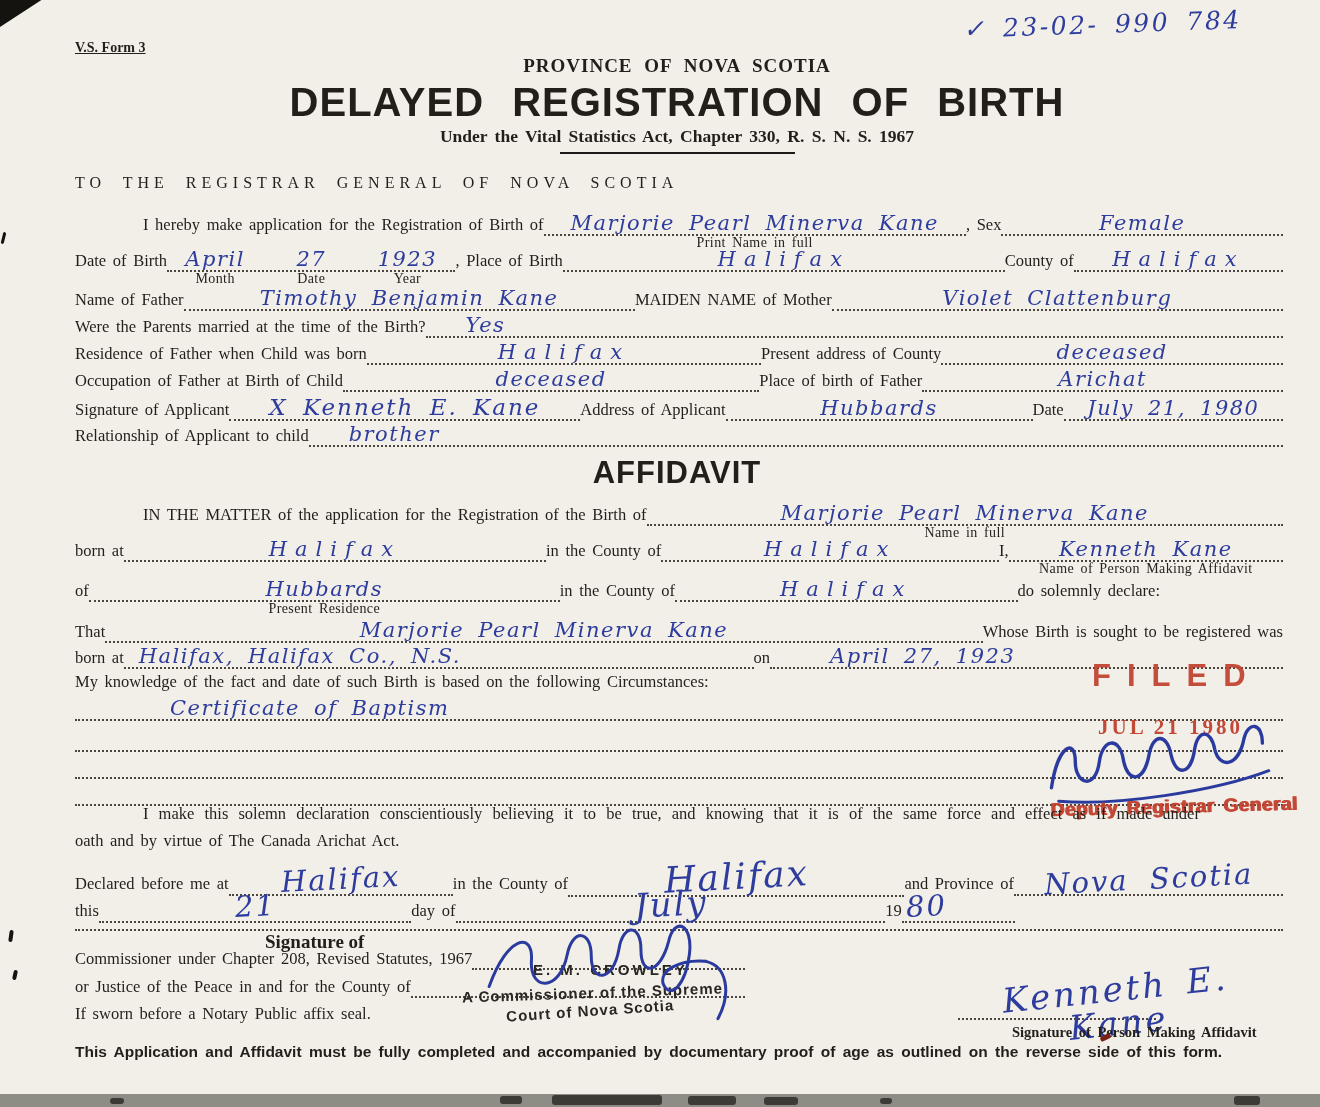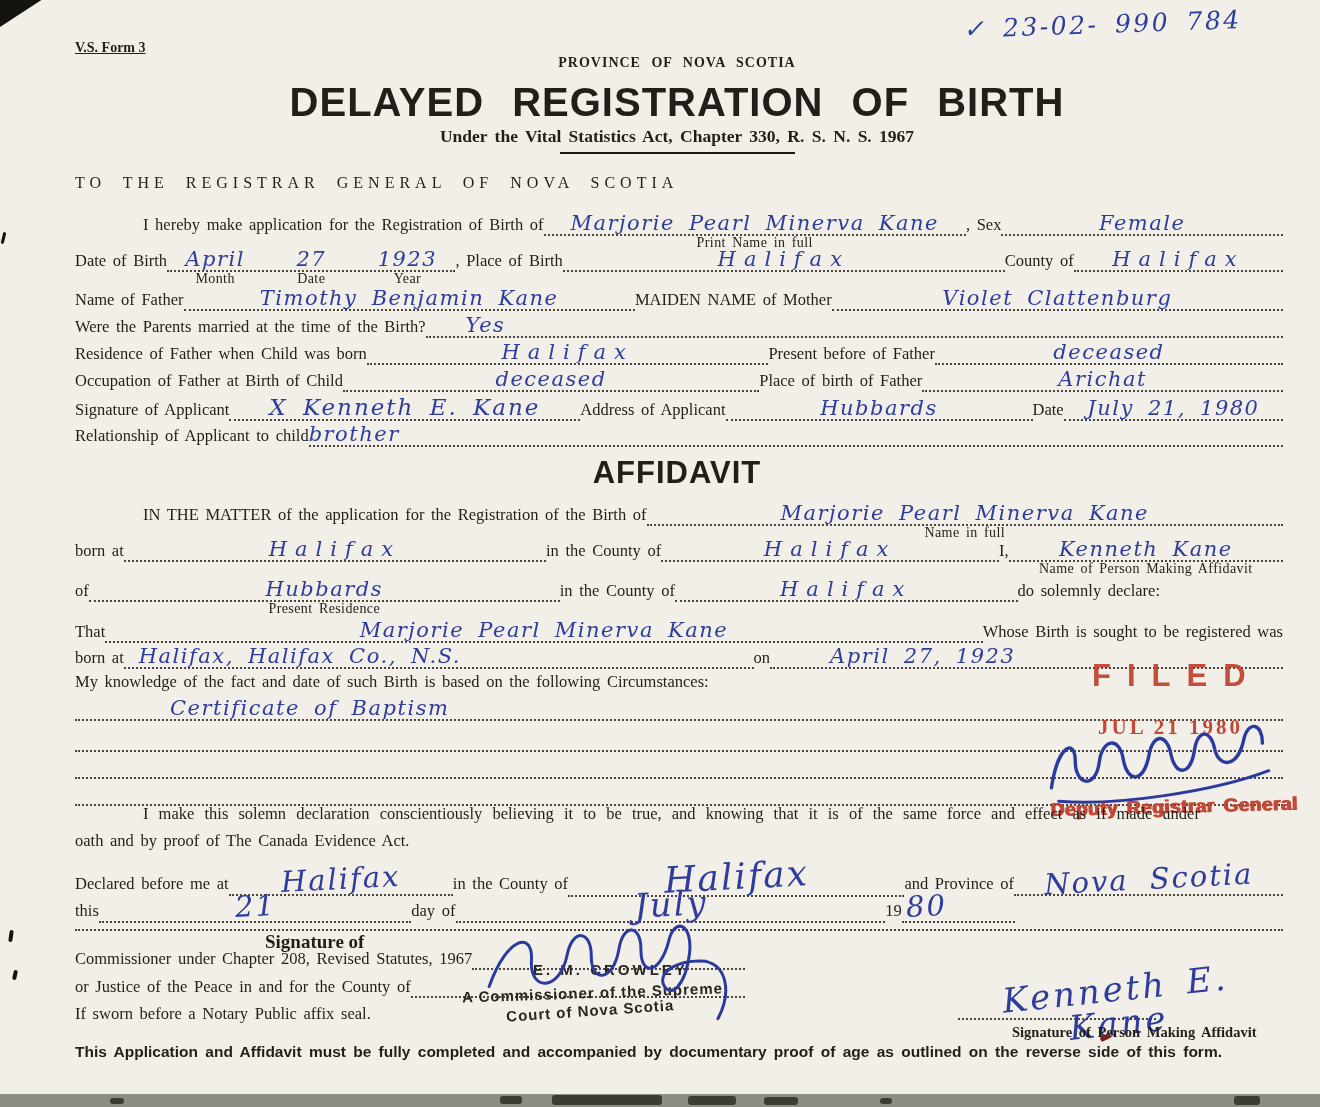--- a/index.html
+++ b/index.html
@@ -34,21 +34,21 @@
   .blob{position:absolute;background:#33322c;border-radius:3px;opacity:.9;}
   .dotline{position:absolute;border-top:2px dotted #4a463f;}
 </style>
 </head>
 <body>
 
 <div class="abs" style="left:75px;top:40px;font-weight:bold;font-size:14px;text-decoration:underline;">V.S. Form 3</div>
 
 <div class="abs hw" style="left:963px;top:12px;font-size:25px;transform:rotate(-2deg);letter-spacing:2.5px;">✓ 23-02- 990 784</div>
 
-<div class="center" style="top:55px;font-weight:bold;font-size:14px;letter-spacing:1px;word-spacing:6px;">PROVINCE OF NOVA SCOTIA</div>
+<div class="center" style="top:55px;font-weight:bold;font-size:19px;letter-spacing:1px;word-spacing:6px;">PROVINCE OF NOVA SCOTIA</div>
 
 <div class="center" style="top:80px;font-family:'Liberation Sans',sans-serif;font-weight:bold;font-size:40px;word-spacing:16px;letter-spacing:1px;">DELAYED REGISTRATION OF BIRTH</div>
 
 <div class="center" style="top:126px;font-weight:bold;font-size:17.5px;word-spacing:3px;">Under the Vital Statistics Act, Chapter 330, R. S. N. S. 1967</div>
 
 <div class="abs" style="left:560px;top:152px;width:235px;height:2px;background:#1d1b18;"></div>
 
 <div class="abs" style="left:75px;top:174px;font-size:16px;letter-spacing:5px;word-spacing:8px;">TO THE REGISTRAR GENERAL OF NOVA SCOTIA</div>
 
 <div class="row" style="top:213px">
@@ -106,21 +106,21 @@
   <span class="fill left" style="padding-left:40px">
     <span class="hw">Yes</span>
   </span>
 </div>
 
 <div class="row" style="top:342px">
   <span class="lbl">Residence of Father when Child was born</span>
   <span class="fill" style="flex:7.5">
     <span class="hw sp">Halifax</span>
   </span>
-  <span class="lbl">Present before of Father</span>
+  <span class="lbl">Present address of County</span>
   <span class="fill" style="flex:6.5">
     <span class="hw">deceased</span>
   </span>
 </div>
 
 <div class="row" style="top:369px">
   <span class="lbl">Occupation of Father at Birth of Child</span>
   <span class="fill" style="flex:7.5">
     <span class="hw">deceased</span>
   </span>
@@ -140,21 +140,21 @@
     <span class="hw">Hubbards</span>
   </span>
   <span class="lbl">Date</span>
   <span class="fill" style="flex:5">
     <span class="hw">July 21, 1980</span>
   </span>
 </div>
 
 <div class="row" style="top:424px">
   <span class="lbl">Relationship of Applicant to child</span>
-  <span class="fill left" style="">
+  <span class="fill left" style="padding-left:40px">
     <span class="hw">brother</span>
   </span>
 </div>
 
 <div class="center" style="top:455px;font-family:'Liberation Sans',sans-serif;font-weight:bold;font-size:31px;letter-spacing:1px;">AFFIDAVIT</div>
 
 <div class="row" style="top:503px">
   <span class="ind"></span>
   <span class="lbl">IN THE MATTER of the application for the Registration of the Birth of</span>
   <span class="fill">
@@ -237,21 +237,21 @@
   <path d="M8,62 C18,20 36,14 34,38 C32,62 52,68 58,40 C63,18 80,16 82,40 C84,64 100,66 108,38 C114,16 128,18 130,40 C133,62 148,62 154,36 C159,16 172,18 174,38 C177,58 196,58 204,30 C210,12 224,16 222,36" fill="none" stroke="#2b3a9e" stroke-width="3.4" stroke-linecap="round"></path>
   <path d="M14,76 C70,86 170,80 226,64" fill="none" stroke="#2b3a9e" stroke-width="3" stroke-linecap="round"></path>
 </svg>
 <div class="abs red-stamp" style="left:1050px;top:796px;font-size:19px;letter-spacing:.5px;word-spacing:3px;transform:rotate(-1.5deg);text-shadow:1.5px 0 0 #c2402e;opacity:.95;">Deputy Registrar General</div>
 
 <div class="row" style="top:804px;word-spacing:6px;">
   <span class="ind"></span>
   <span class="lbl">I make this solemn declaration conscientiously believing it to be true, and knowing that it is of the same force and effect as if made under</span>
 </div>
 <div class="row" style="top:831px">
-  <span class="lbl">oath and by proof of The Canada Evidence Act.</span>
+  <span class="lbl">oath and by virtue of The Canada Arichat Act.</span>
 </div>
 
 <div class="row" style="top:859px">
   <span class="lbl">Declared before me at</span>
   <span class="fill" style="flex:5">
     <span class="hw scrawl">Halifax</span>
   </span>
   <span class="lbl">in the County of</span>
   <span class="fill" style="flex:7.5">
     <span class="hw scrawl" style="font-size:36px">Halifax</span>

